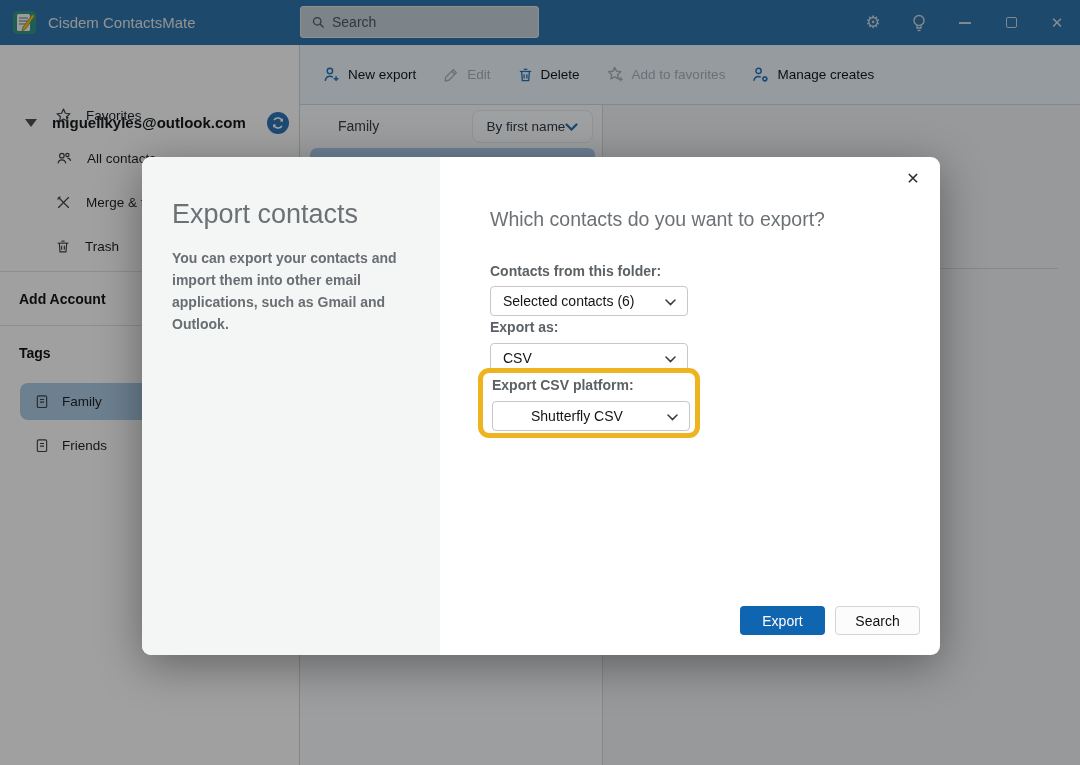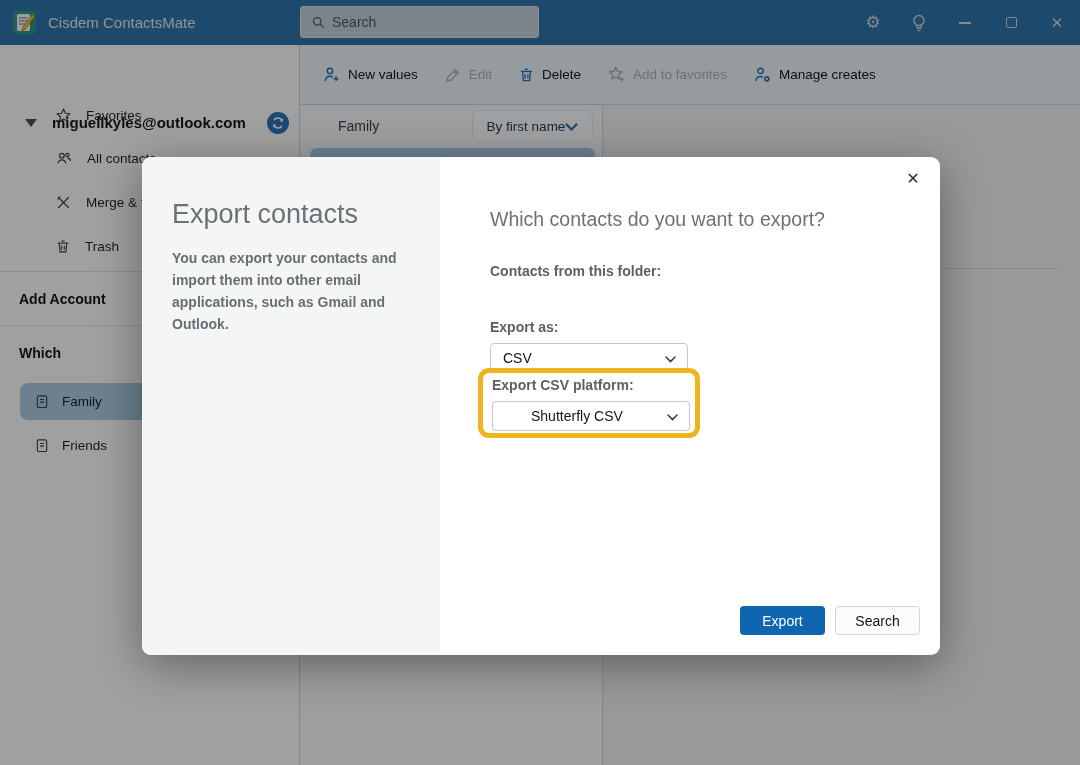--- a/index.html
+++ b/index.html
@@ -196,21 +196,21 @@
             <path d="M6.5 7l1 13h9l1-13"></path>
             <path d="M10 11v6M14 11v6"></path>
         </svg>
       </span>
       <span class="lbl">Trash</span>
     </div>
 
     <div class="divider" style="top:226px"></div>
     <div class="section-h" style="top:246px">Add Account</div>
     <div class="divider" style="top:280px"></div>
-    <div class="section-h" style="top:300px">Which</div>
+    <div class="section-h" style="top:300px">Tags</div>
 
     <div class="tag-item selected" style="top:338px">
       <span>
         <svg width="16" height="17" viewBox="0 0 24 24" fill="none" stroke="currentColor" stroke-width="1.7">
           <rect x="5" y="3.5" width="14" height="17.5" rx="2"></rect>
             <path d="M9 9h6M9 13h6"></path>
         </svg>
       </span>
       <span class="lbl">Family</span>
     </div>
@@ -228,21 +228,21 @@
 
   <div class="toolbar">
     <div class="tool-btn on">
       <span>
         <svg width="19" height="19" viewBox="0 0 24 24" fill="none" stroke="currentColor" stroke-width="1.8">
           <circle cx="10" cy="7.5" r="3.4"></circle>
             <path d="M4 20c.7-3.8 3.2-5.8 6-5.8 1.4 0 2.7.4 3.8 1.3"></path>
           <path d="M17.8 14.3v6M14.8 17.3h6"></path>
         </svg>
       </span>
-      <span class="lbl">New values</span>
+      <span class="lbl">New export</span>
     </div>
     <div class="tool-btn off">
       <span>
         <svg width="18" height="18" viewBox="0 0 24 24" fill="none" stroke="currentColor" stroke-width="1.8">
           <path d="M15 5l4 4L9 19l-4.8.8L5 15z"></path>
             <path d="M13 7l4 4"></path>
         </svg>
       </span>
       <span class="lbl">Edit</span>
     </div>
@@ -302,20 +302,28 @@
 
   <div class="dialog">
     <div class="dlg-left"></div>
     <div class="dlg-title">Export contacts</div>
     <div class="dlg-p dlg-p1">You can export your contacts and import them into other email applications, such as Gmail and Outlook.</div>
     <div class="dlg-close">✕</div>
 
     <div class="dlg-q">Which contacts do you want to export?</div>
 
     <div class="fld-lbl lbl1">Contacts from this folder:</div>
+    <div class="dd dd1">
+      <span>Selected contacts (6)</span>
+      <span class="chev">
+        <svg width="11" height="7" viewBox="0 0 11 7" fill="none" stroke="#3c4043" stroke-width="1.6" stroke-linecap="round">
+          <path d="M1 1l4.5 4.5L10 1"></path>
+        </svg>
+      </span>
+    </div>
 
     <div class="fld-lbl lbl2">Export as:</div>
     <div class="dd dd2">
       <span>CSV</span>
       <span class="chev">
         <svg width="11" height="7" viewBox="0 0 11 7" fill="none" stroke="#3c4043" stroke-width="1.6" stroke-linecap="round">
           <path d="M1 1l4.5 4.5L10 1"></path>
         </svg>
       </span>
     </div>

